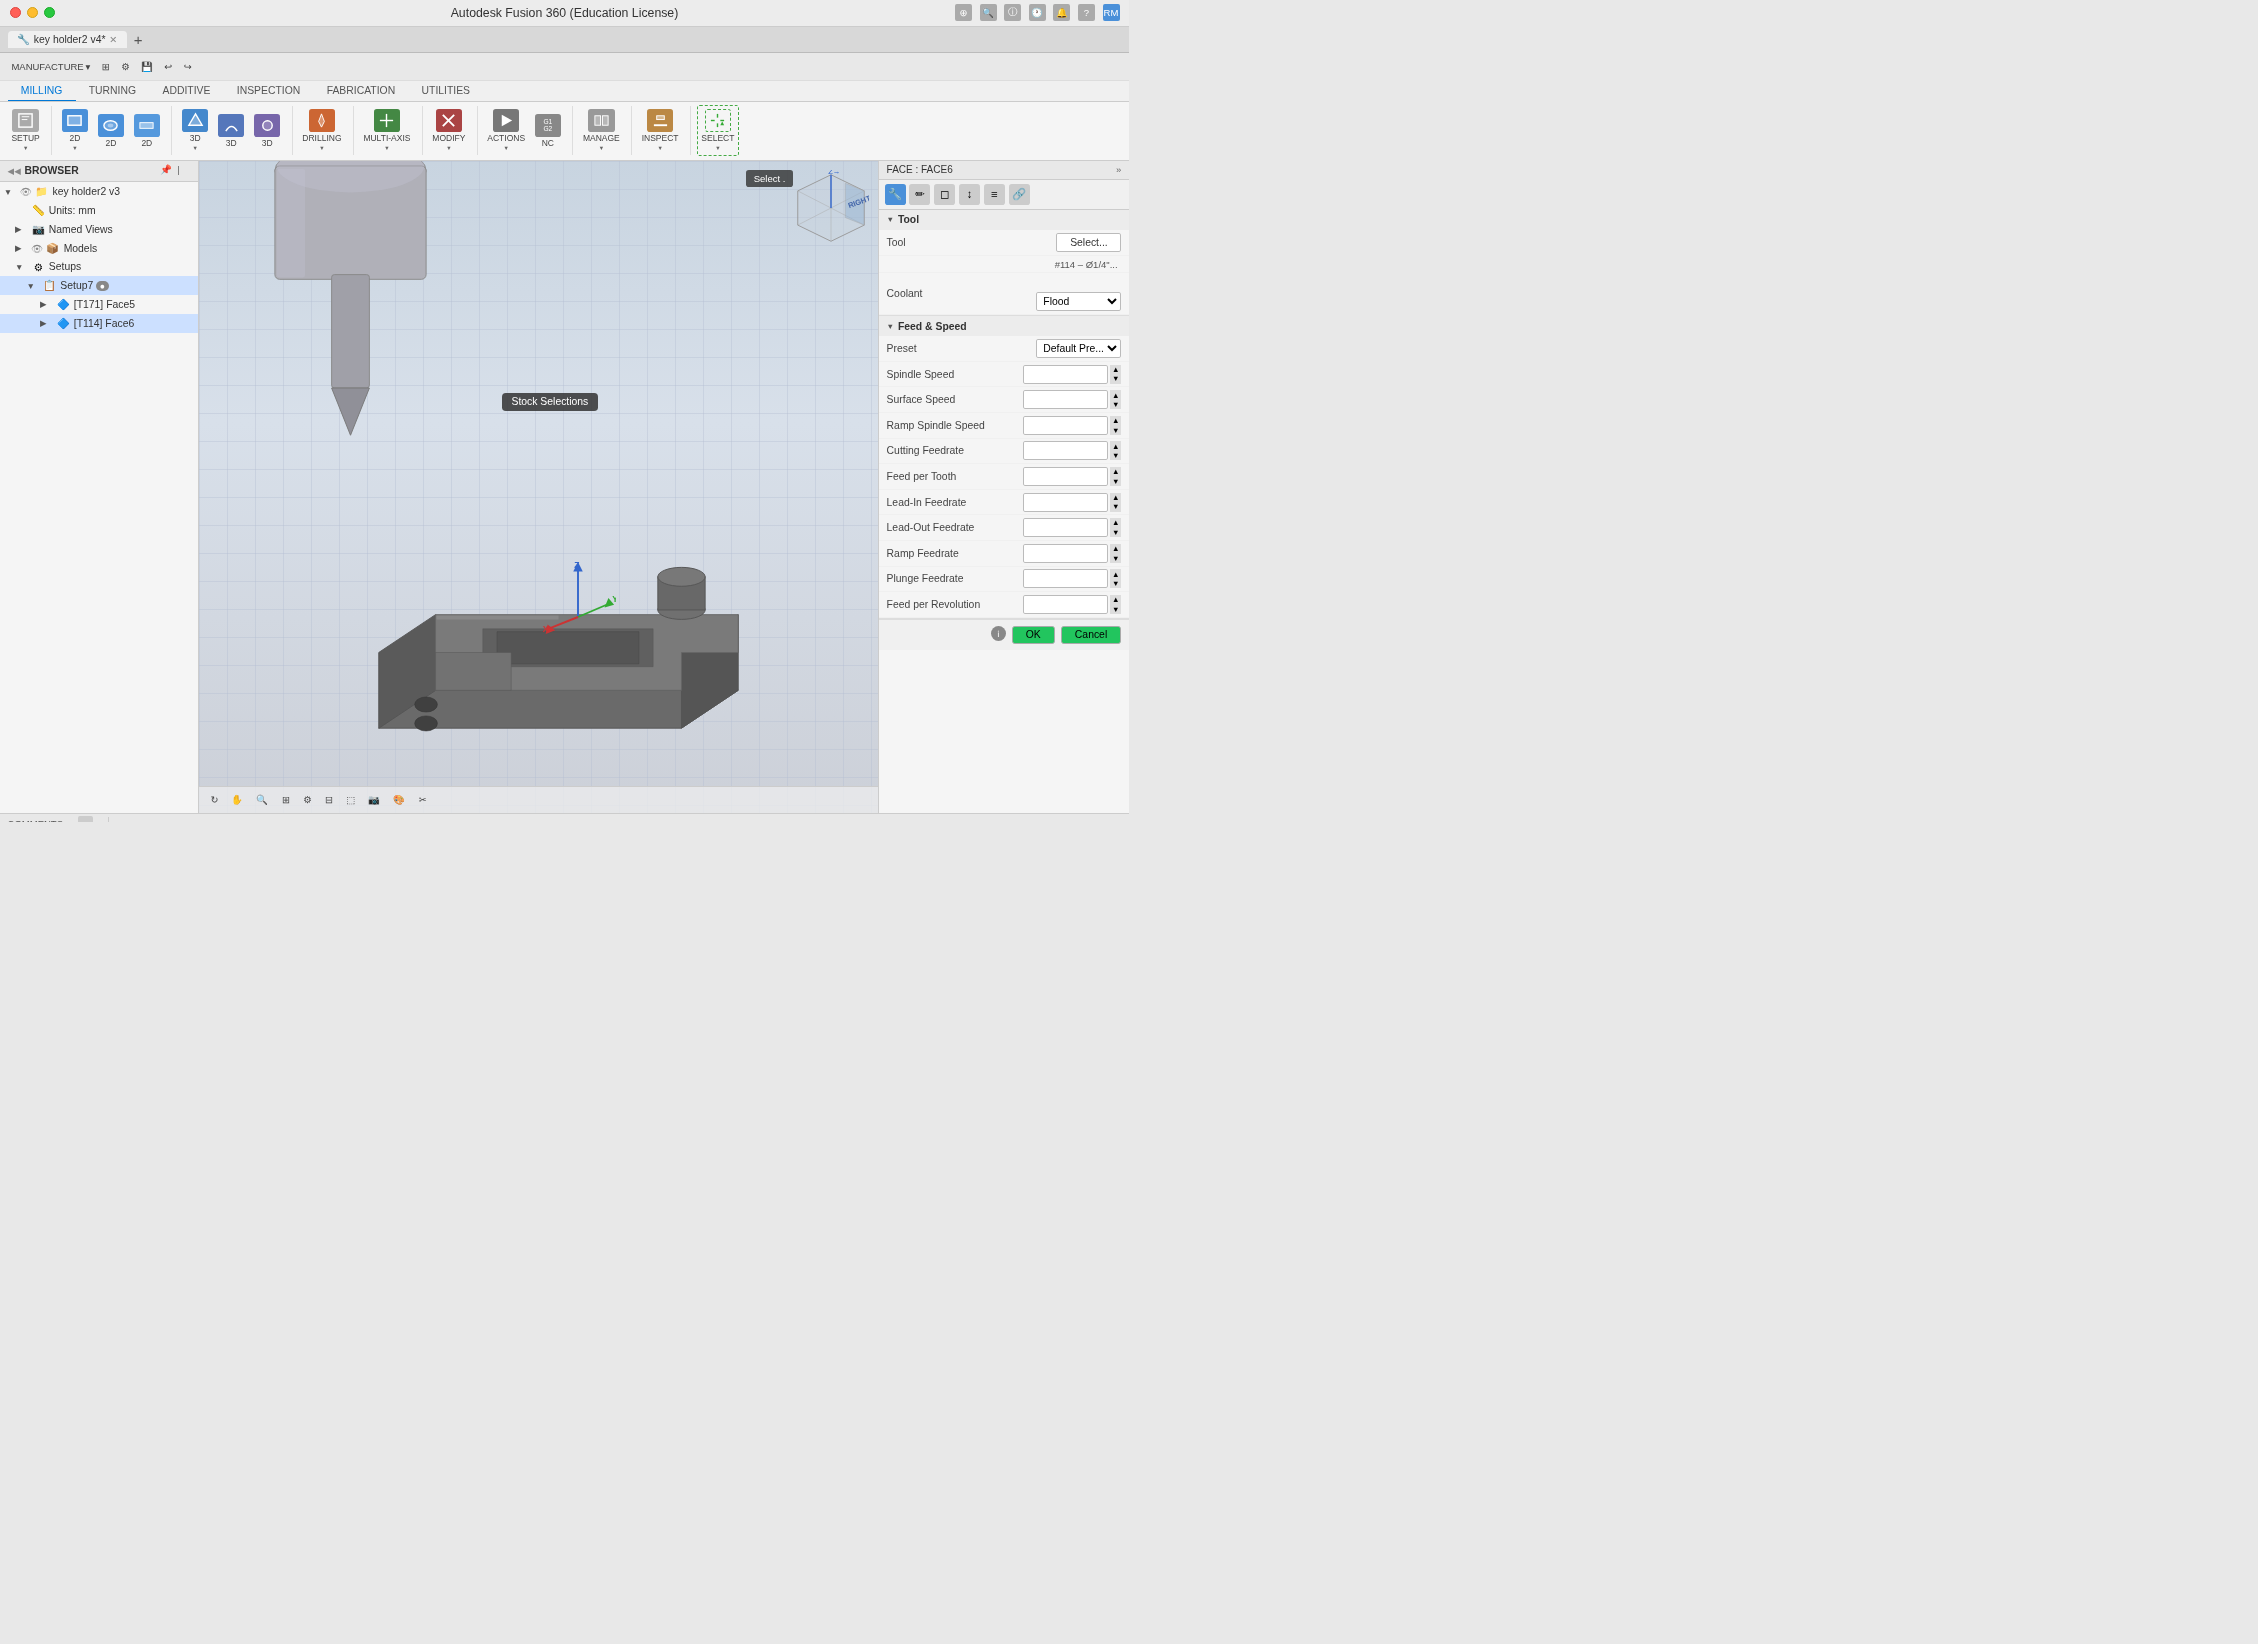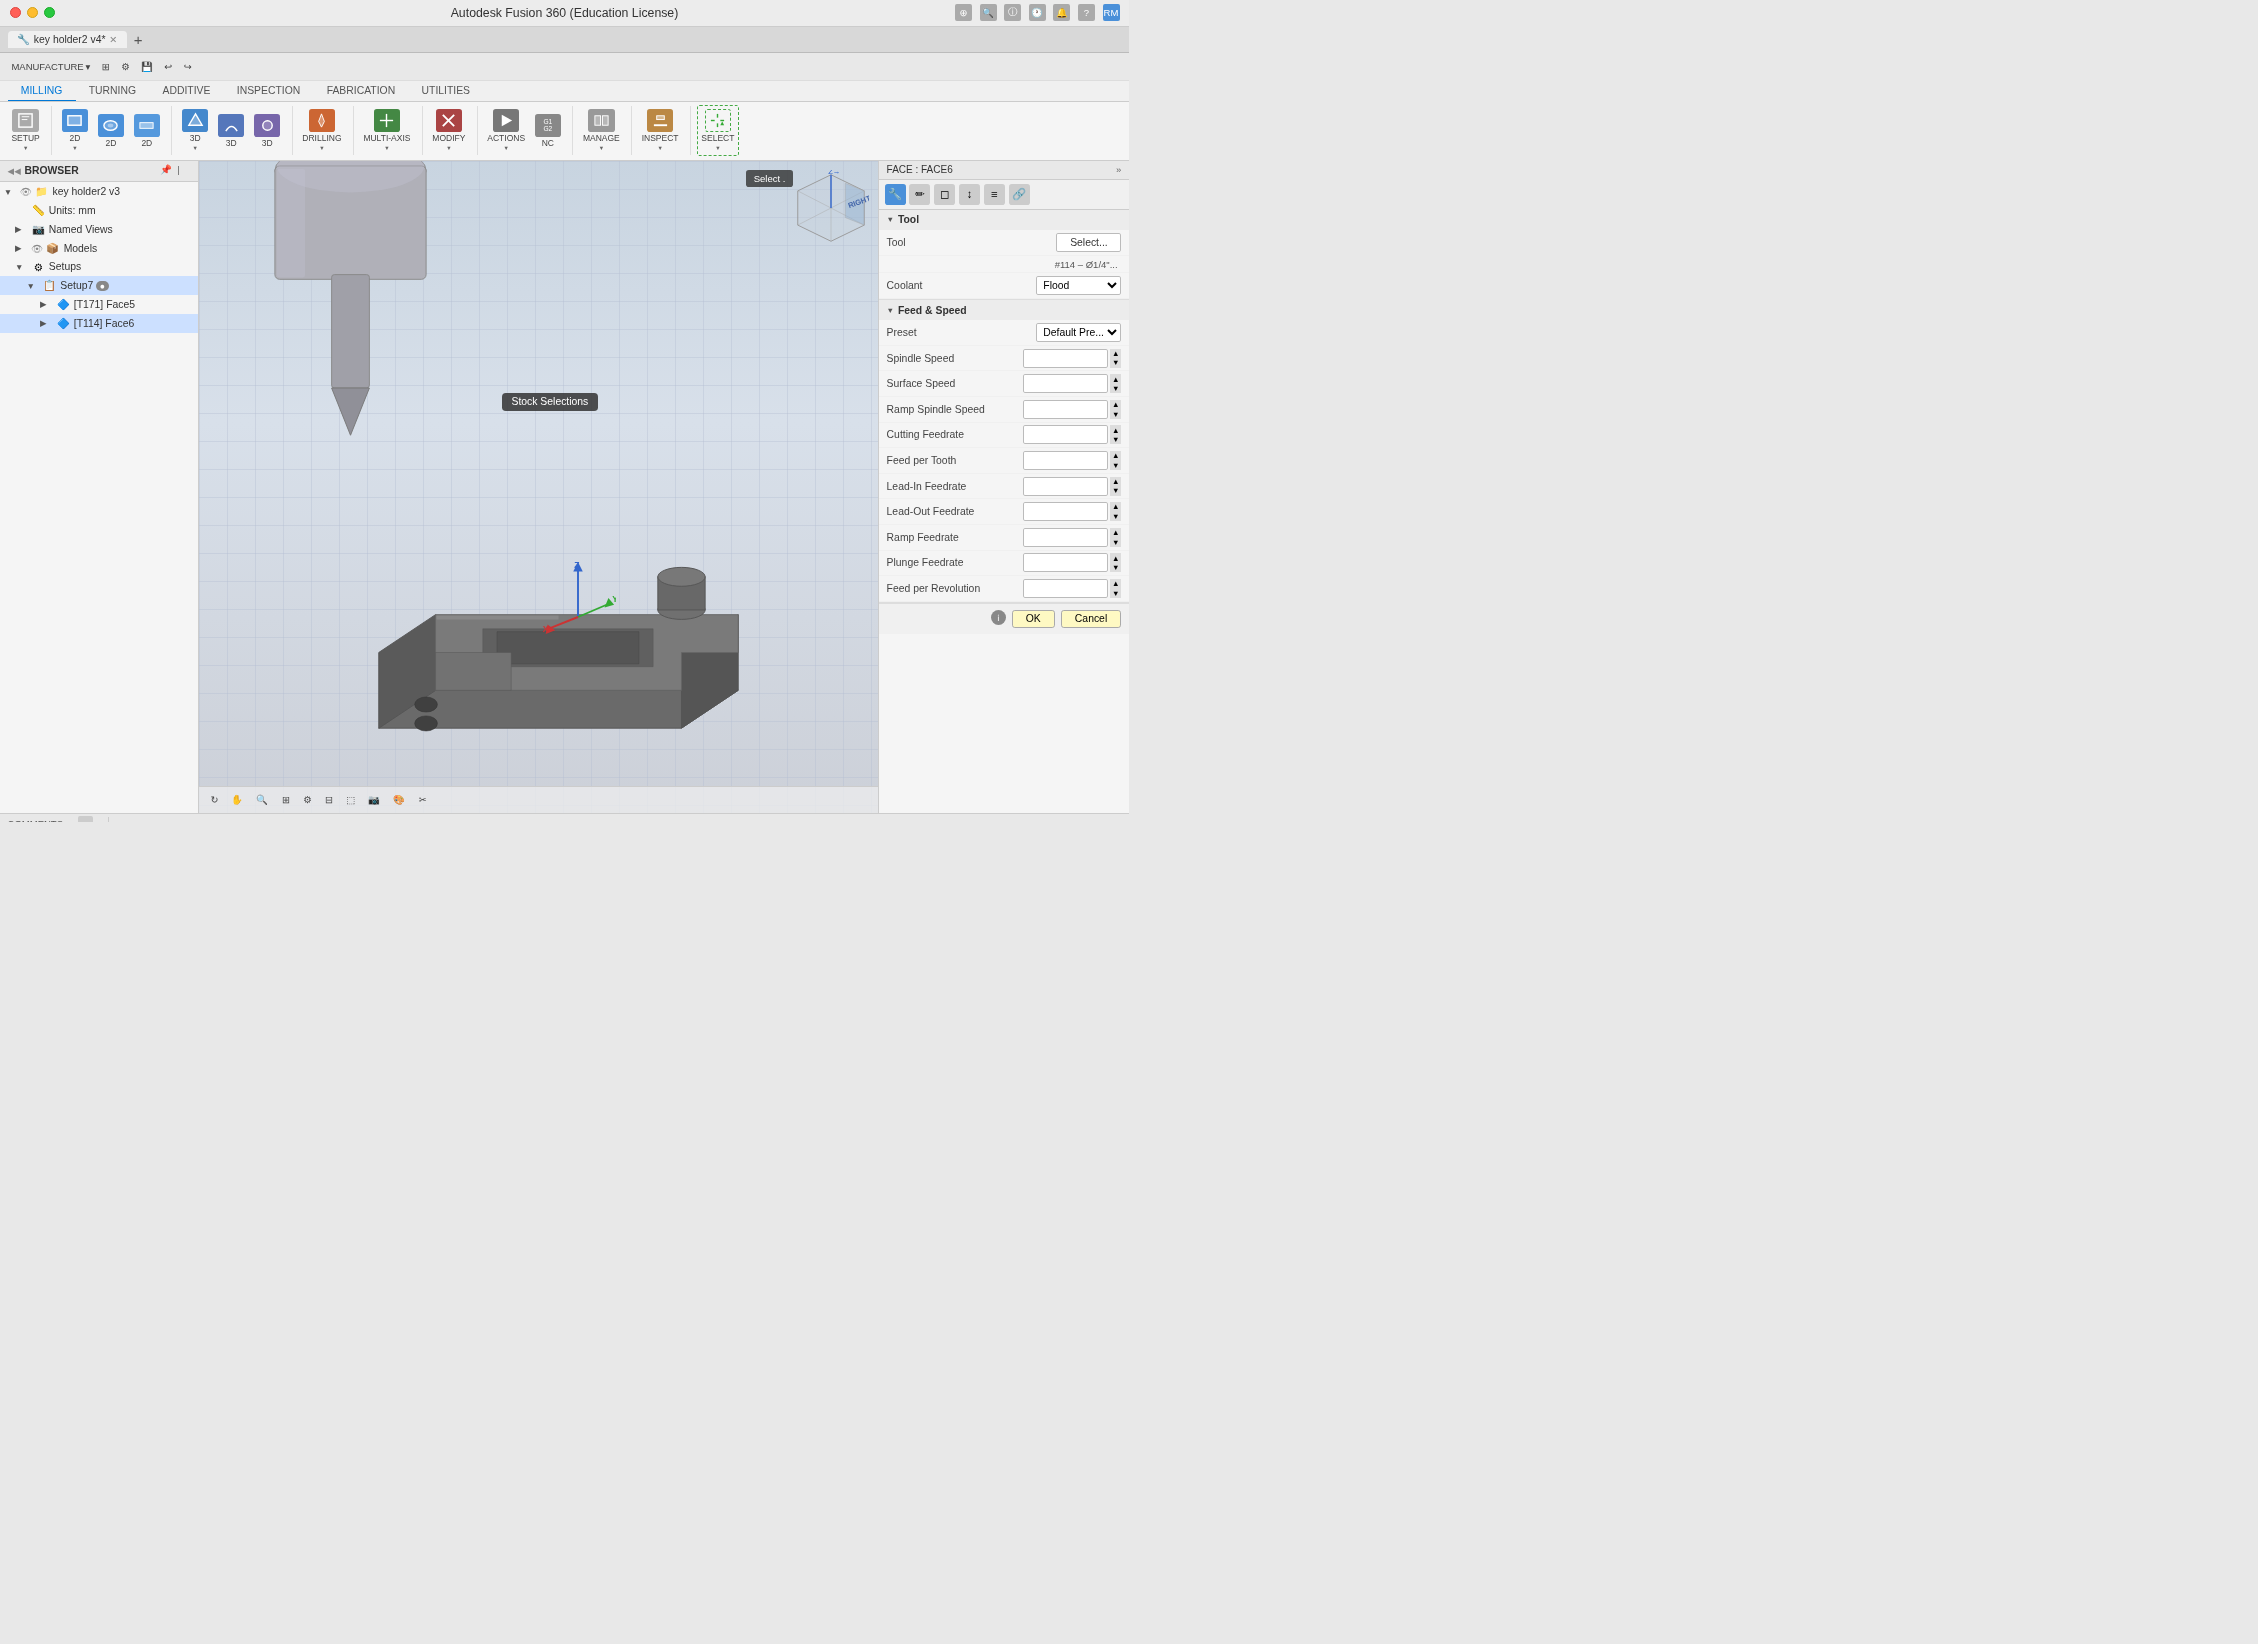--- a/index.html
+++ b/index.html
@@ -102,21 +102,21 @@
     .rp-spinner { display: flex; flex-direction: column; }
     .rp-spin-btn { width: 11.4px; height: 9.5px; background: #ddd; border: none; cursor: pointer; font-size: 7.6px; display: flex; align-items: center; justify-content: center; }
     .rp-select { height: 19px; border: 0.9px solid #bbb; border-radius: 1.9px; background: white; font-size: 10.4px; padding: 0 1.9px; }
     
     
     #status-bar { height: 21px; background: #e8e8e8; border-top: 0.9px solid #ccc; display: flex; align-items: center; padding: 0 7.6px; gap: 15px; }
     .status-text { font-size: 9.5px; color: #555; }
 
     
     .rp-footer { display: flex; justify-content: flex-end; gap: 5.7px; padding: 5.7px 7.6px; background: #f0f0f0; border-top: 0.9px solid #ddd; }
-    .btn-primary { padding: 2.8px 13.2px; background: #fef9c3; border: 0.9px solid #aaa; border-radius: 2.8px; font-size: 10.4px; cursor: pointer; }
+    .btn-primary { padding: 2.8px 13.2px; background: #22c55e; border: 0.9px solid #aaa; border-radius: 2.8px; font-size: 10.4px; cursor: pointer; }
     .info-icon { width: 15px; height: 15px; background: #888; border-radius: 50%; color: white; font-size: 8.5px; display: flex; align-items: center; justify-content: center; cursor: pointer; }
 
     
     #part-svg { position: absolute; bottom: 28px; left: 132px; }
     #spindle-svg { position: absolute; top: -19px; left: 57px; }
 
     
     #gizmo { position: absolute; top: 9.5px; right: 9.5px; width: 76px; height: 76px; }
   </style>
 </head>
@@ -528,21 +528,21 @@
           <button class="rp-input-field" style="cursor:pointer;text-align:center;width:65px;">Select...</button>
         </div>
       </div>
       <div class="rp-row">
         <span class="rp-label"></span>
         <span style="font-size:9.5px;color:#555;padding-right:3.8px;">#114 – Ø1/4"...</span>
       </div>
       <div class="rp-row">
         <span class="rp-label">Coolant</span>
         <div class="rp-input">
-          <select class="rp-select" style="width:85px;">
+          <select class="rp-select" style="width:85px;margin-top:16px;">
             <option>Flood</option>
             <option>Mist</option>
             <option>None</option>
           </select>
         </div>
       </div>
     </div>
 
     <div class="rp-section">
       <div class="rp-section-header">

